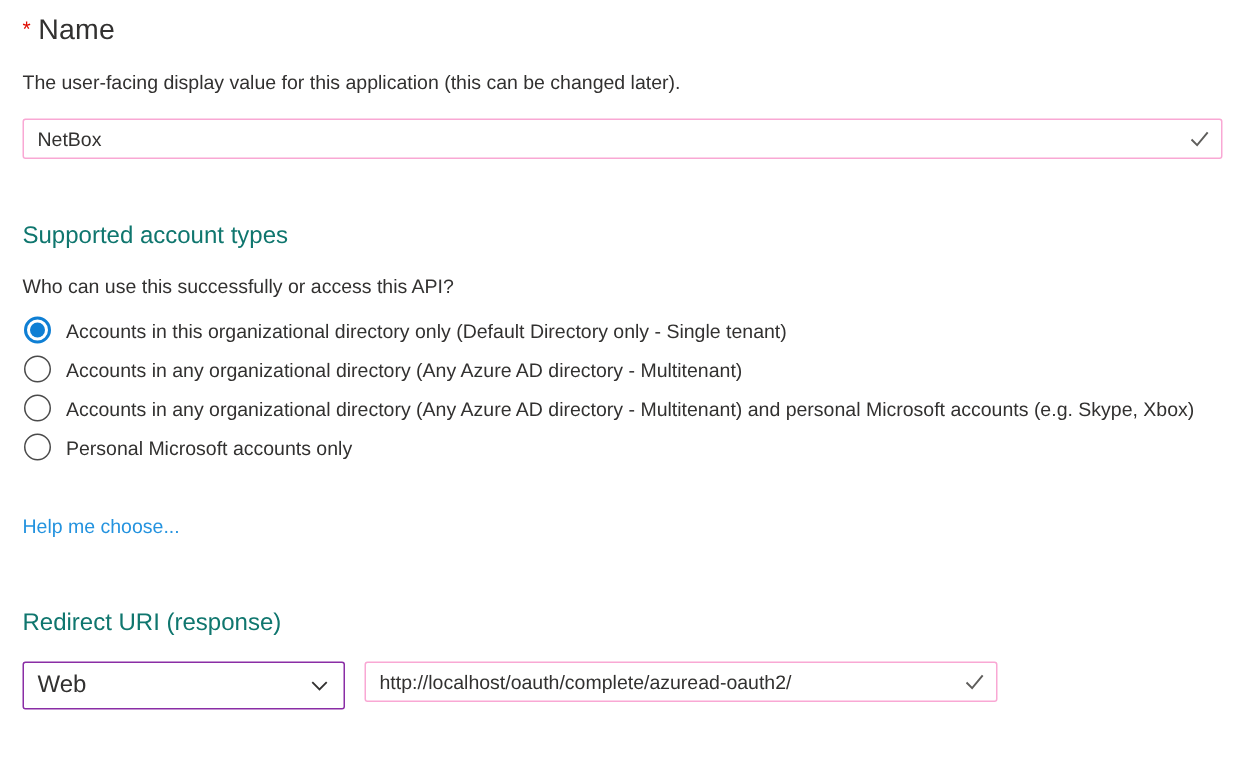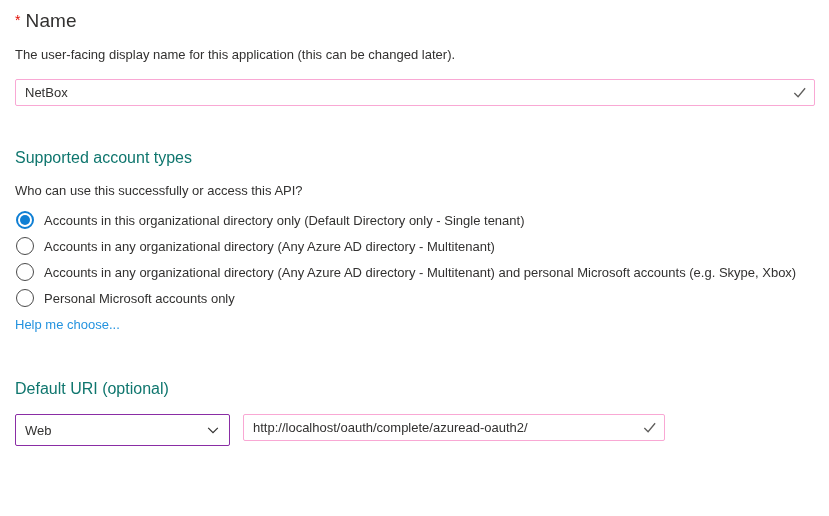--- a/index.html
+++ b/index.html
@@ -51,43 +51,43 @@
     flex: 0 0 auto; position: relative; margin-left: 1px;
   }
   .radio.selected { border: 2px solid #0f7fd4; }
   .radio.selected::after {
     content: ''; position: absolute; left: 2px; top: 2px; right: 2px; bottom: 2px;
     border-radius: 50%; background: #0f7fd4;
   }
   .radio-label { font-size: 13px; margin-left: 10px; }
 
   .help-link {
-    display: inline-block; margin-top: 6px;
+    display: inline-block; margin-top: 32px;
     color: #2493df; font-size: 13px; text-decoration: none; cursor: pointer;
   }
 
   .redirect-section { margin-top: 47px; }
   .redirect-row { display: flex; gap: 13px; margin-top: 16px; }
 
   .select-box {
     width: 215px; height: 16px;
     border: 1px solid #8a2da5; border-radius: 2px;
     display: flex; align-items: center; justify-content: space-between;
-    padding: 15px 9px; font-size: 13px; background: #fff; cursor: pointer;
+    padding: 15px 9px; font-size: 16px; background: #fff; cursor: pointer;
   }
   .uri-field { width: 422px; }
 </style>
 </head>
 <body>
 
 <div class="wrap">
 
   <h1 class="section-title"><span class="required-star">*</span><span>Name</span></h1>
 
-  <div class="desc">The user-facing display name for this application (this can be changed later).</div>
+  <div class="desc">The user-facing display value for this application (this can be changed later).</div>
 
   <div class="field name-field">
     <input type="text" value="NetBox" style="">
     <span class="valid-icon">
       <svg width="15" height="15" viewBox="0 0 16 16">
           <path d="M2.5 8.5l4 4 7.5-9" fill="none" stroke="#5f5e5c" stroke-width="1.4"></path>
         </svg>
     </span>
   </div>
 
@@ -112,21 +112,21 @@
       <div class="radio-row">
         <span class="radio"></span>
         <span class="radio-label">Personal Microsoft accounts only</span>
       </div>
     </div>
 
     <a class="help-link">Help me choose...</a>
   </div>
 
   <div class="redirect-section">
-    <h2 class="sub-title">Default URI (optional)</h2>
+    <h2 class="sub-title">Redirect URI (response)</h2>
 
 
     <div class="redirect-row">
       <div class="select-box">
         <span>Web</span>
         <span style="line-height:0">
           <svg width="14" height="14" viewBox="0 0 16 16">
               <path d="M2.5 5.5l5.5 5.5 5.5-5.5" fill="none" stroke="#323130" stroke-width="1.4"></path>
             </svg>
         </span>

